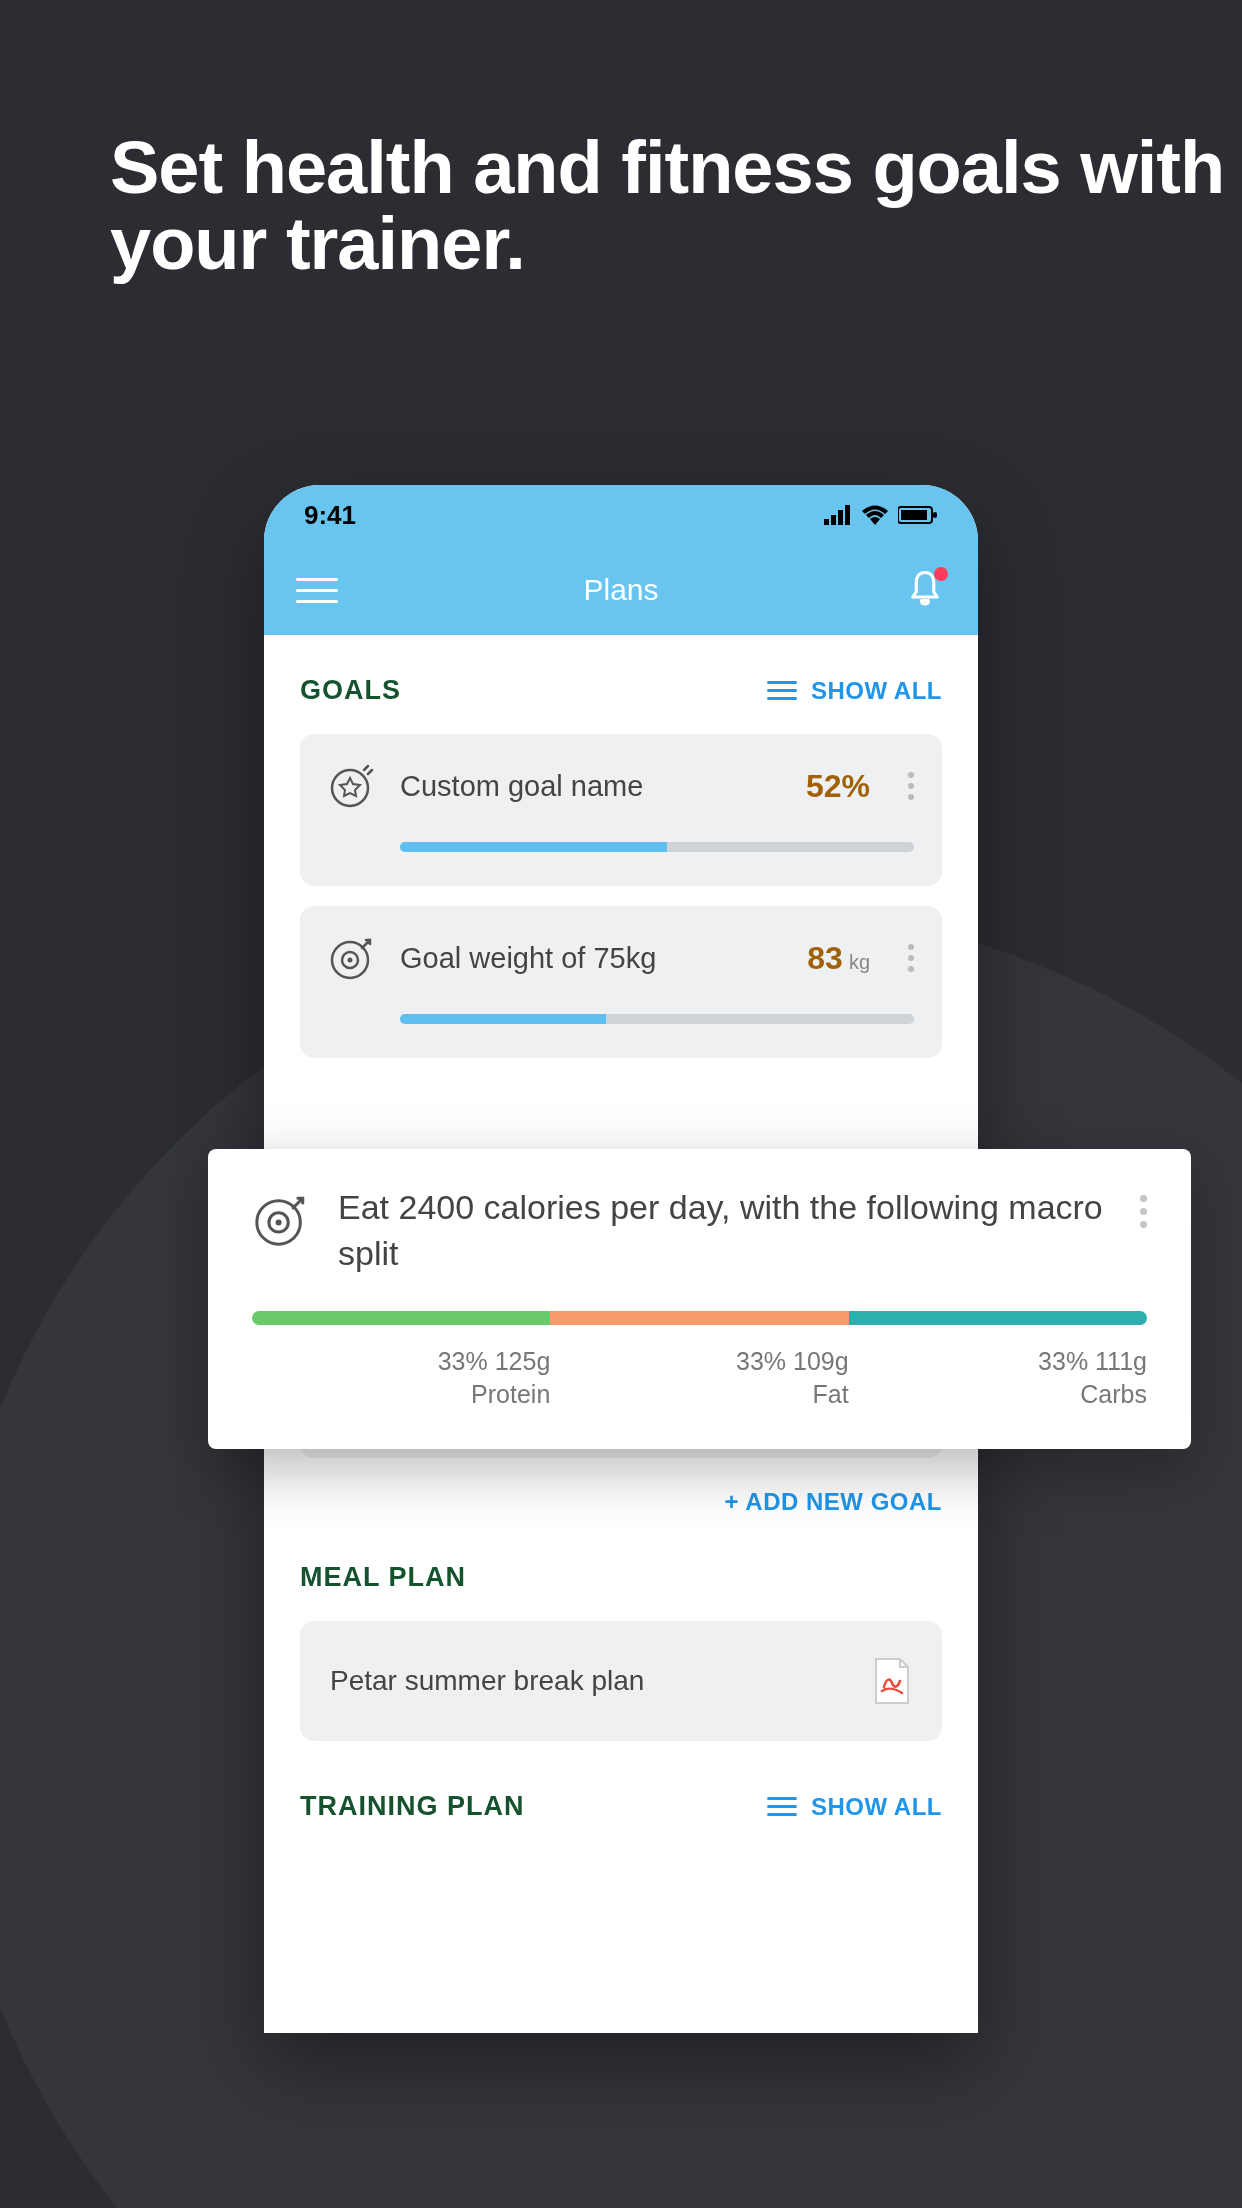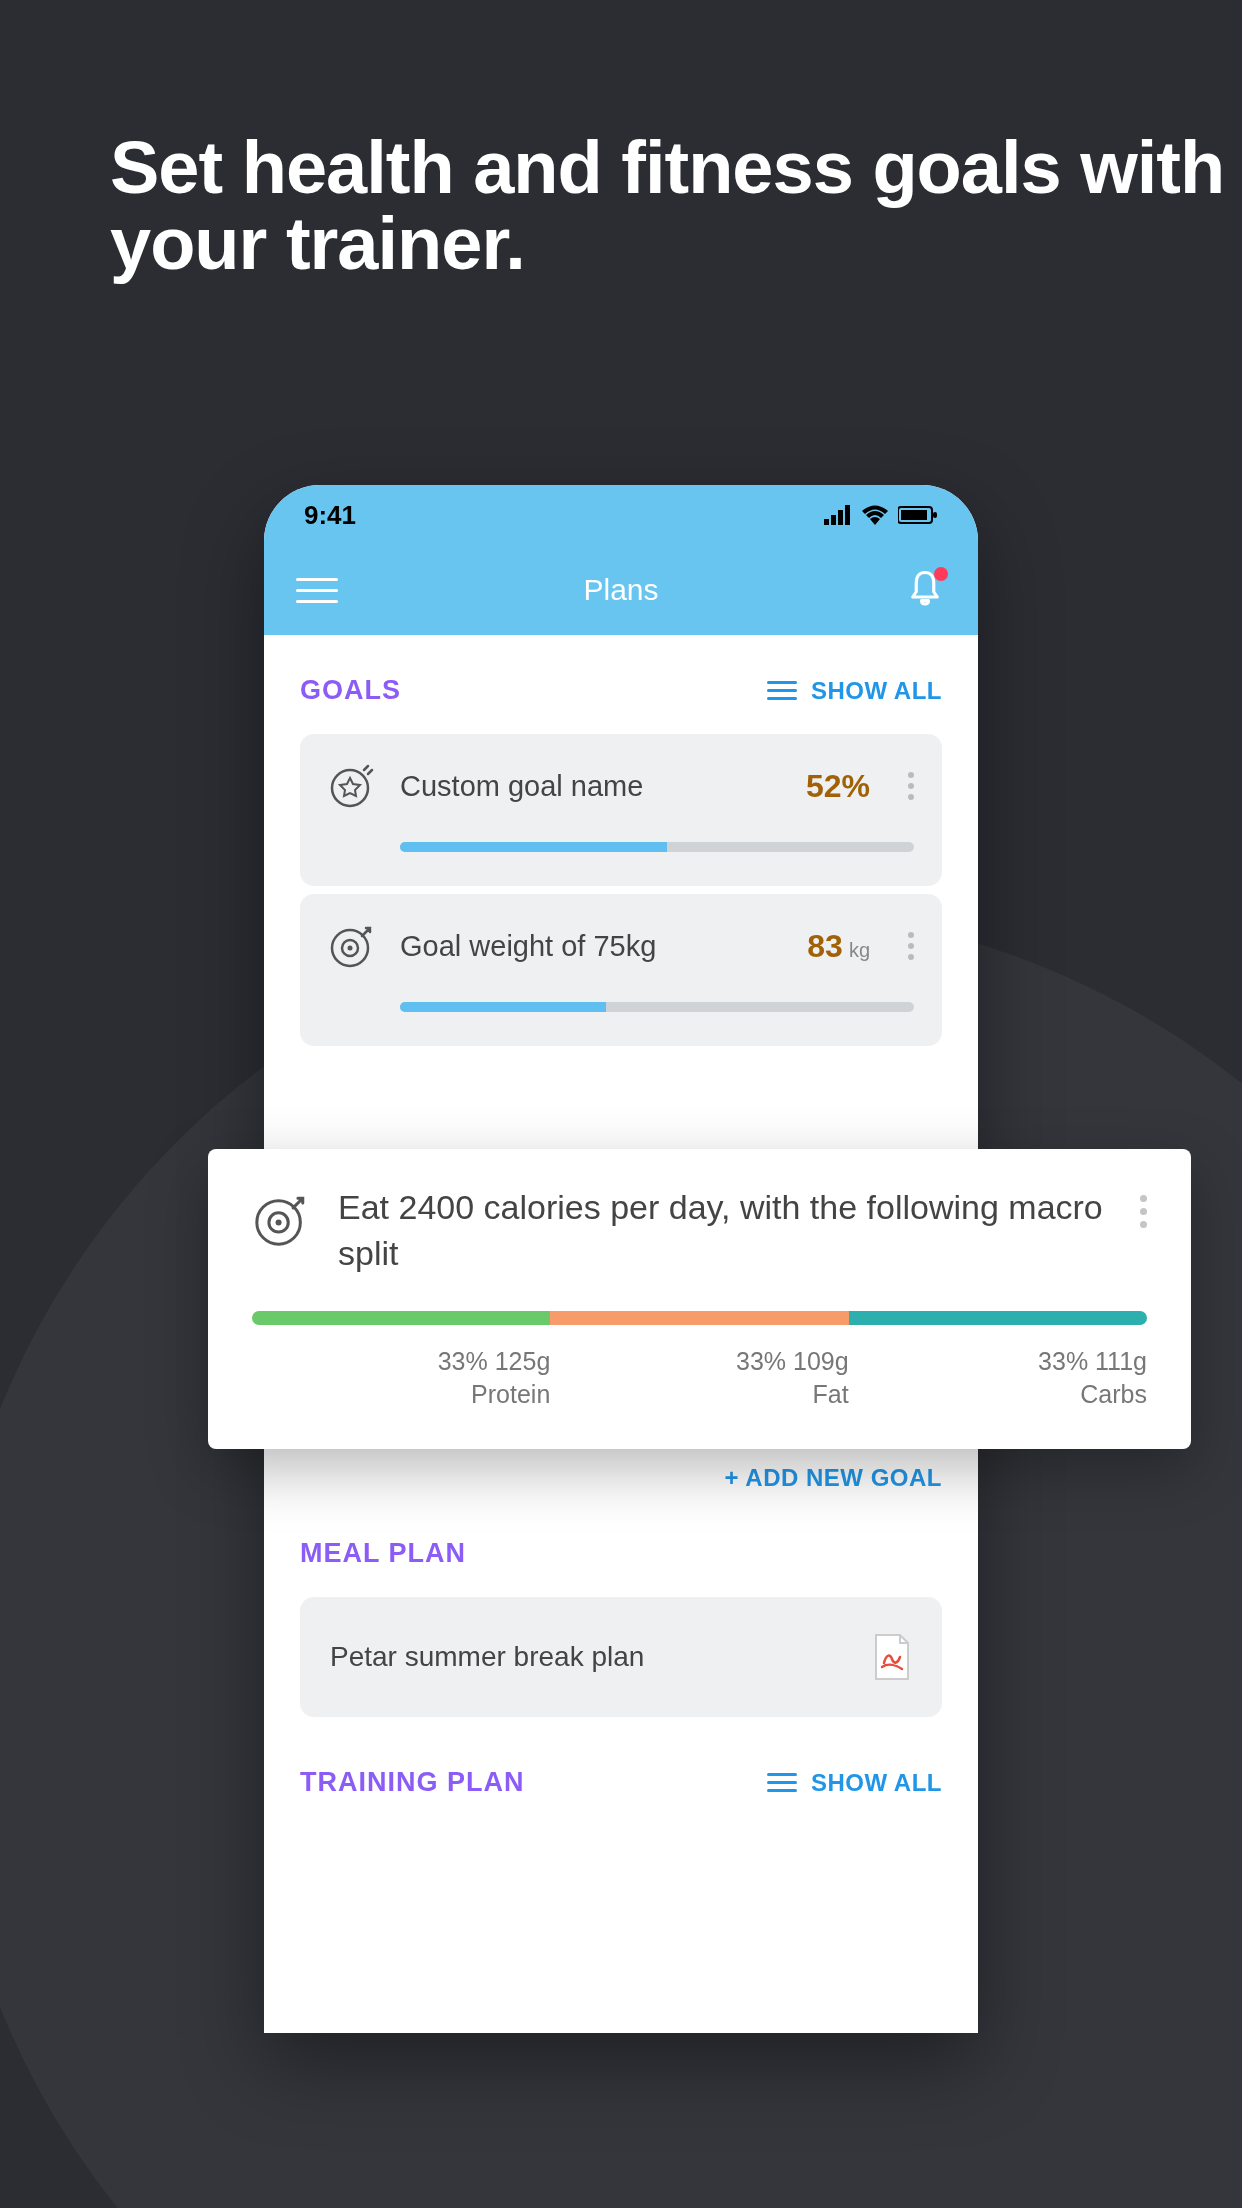--- a/index.html
+++ b/index.html
@@ -64,37 +64,37 @@
 .nav-title { color: #fff; font-size: 30px; font-weight: 500; }
 .bell-wrap { position: relative; width: 42px; height: 42px; }
 .bell-dot { position: absolute; top: -2px; right: -2px; width: 14px; height: 14px; background: #ff3b5c; border-radius: 50%; }
 .content { padding: 40px 36px 0 36px; }
 .section-header {
   display: flex;
   align-items: center;
   justify-content: space-between;
   margin-bottom: 28px;
 }
-.section-title { font-size: 27px; font-weight: 700; letter-spacing: 1px; color: #8b5cf6; }
+.section-title { font-size: 27px; font-weight: 700; letter-spacing: 1px; color: #14532d; }
 .show-all {
   display: flex;
   align-items: center;
   gap: 14px;
   color: #2196e8;
   font-weight: 700;
   font-size: 24px;
   letter-spacing: 0.5px;
 }
 .show-all-icon { display: flex; flex-direction: column; gap: 5px; }
 .show-all-icon span { width: 30px; height: 3px; background: #2196e8; border-radius: 2px; }
 .goal-card {
   background: #eef0f2;
   border-radius: 14px;
   padding: 28px 28px 34px 28px;
-  margin-bottom: 8px;
+  margin-bottom: 20px;
   position: relative;
 }
 .goal-top { display: flex; align-items: center; gap: 24px; }
 .goal-icon { width: 48px; height: 48px; flex-shrink: 0; }
 .goal-name { font-size: 29px; color: #444; flex: 1; }
 .goal-value-wrap { display: flex; align-items: baseline; gap: 6px; }
 .goal-value { font-size: 32px; font-weight: 700; color: #a16207; }
 .goal-unit { font-size: 20px; color: #888; }
 .kebab { display: flex; flex-direction: column; gap: 5px; margin-left: 14px; }
 .kebab span { width: 6px; height: 6px; background: #bbb; border-radius: 50%; }

